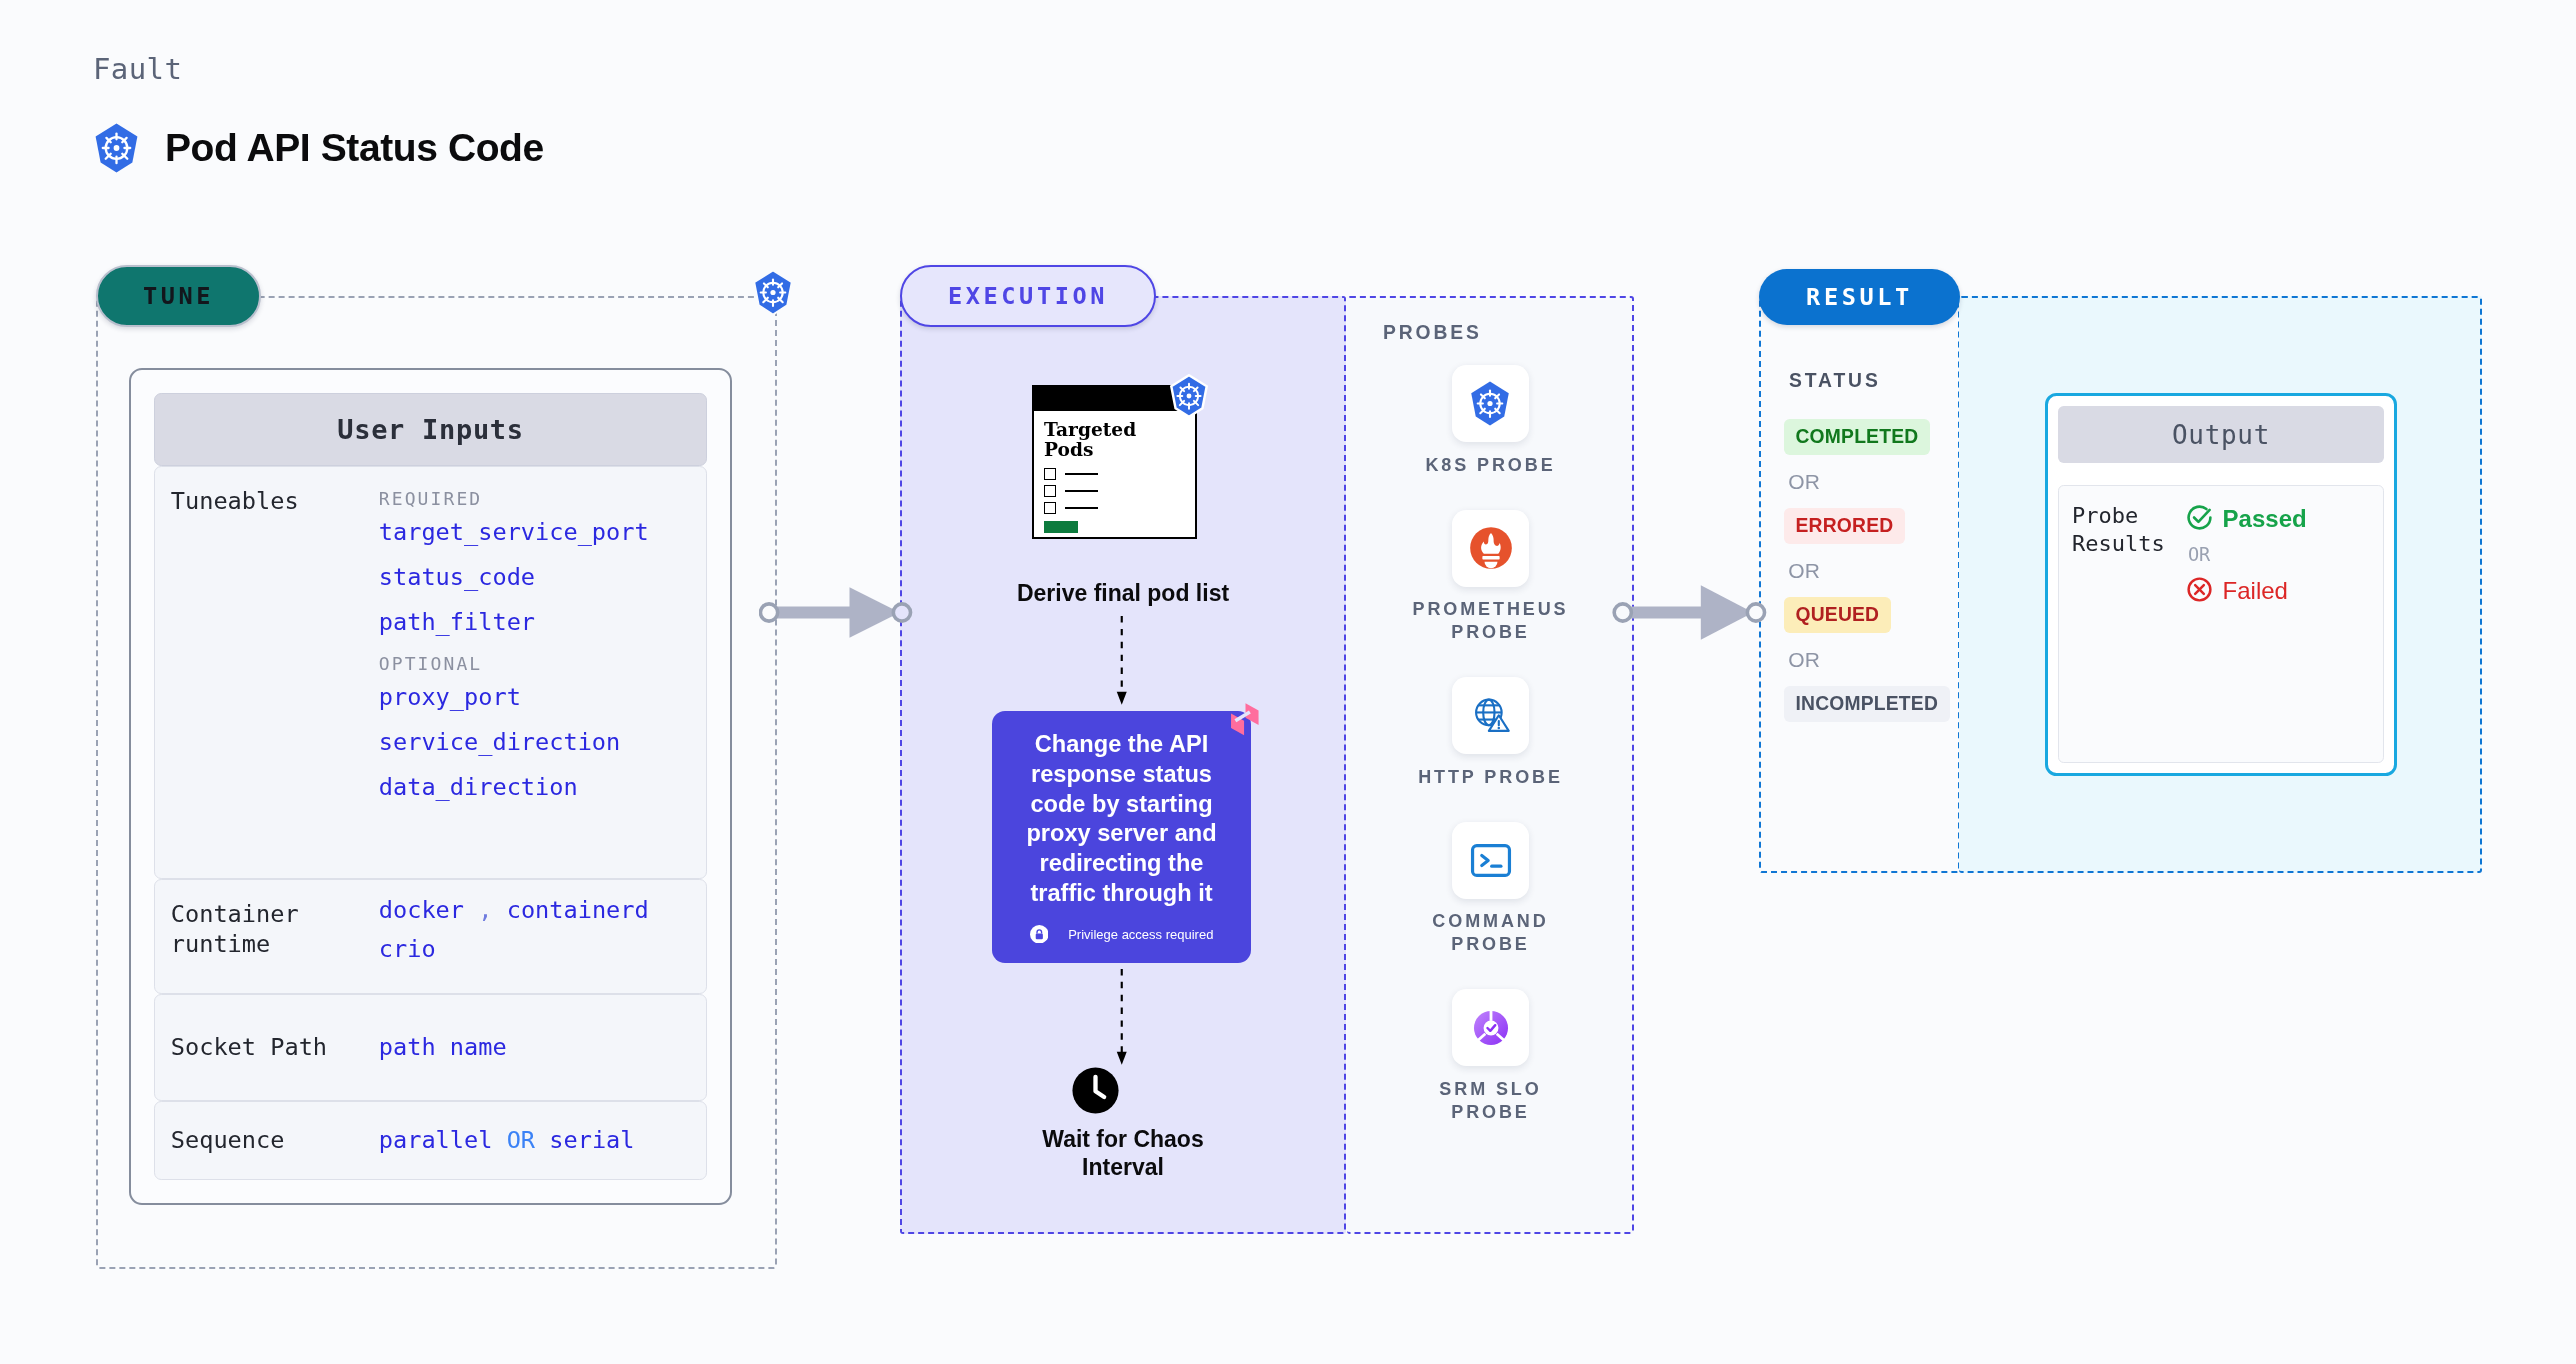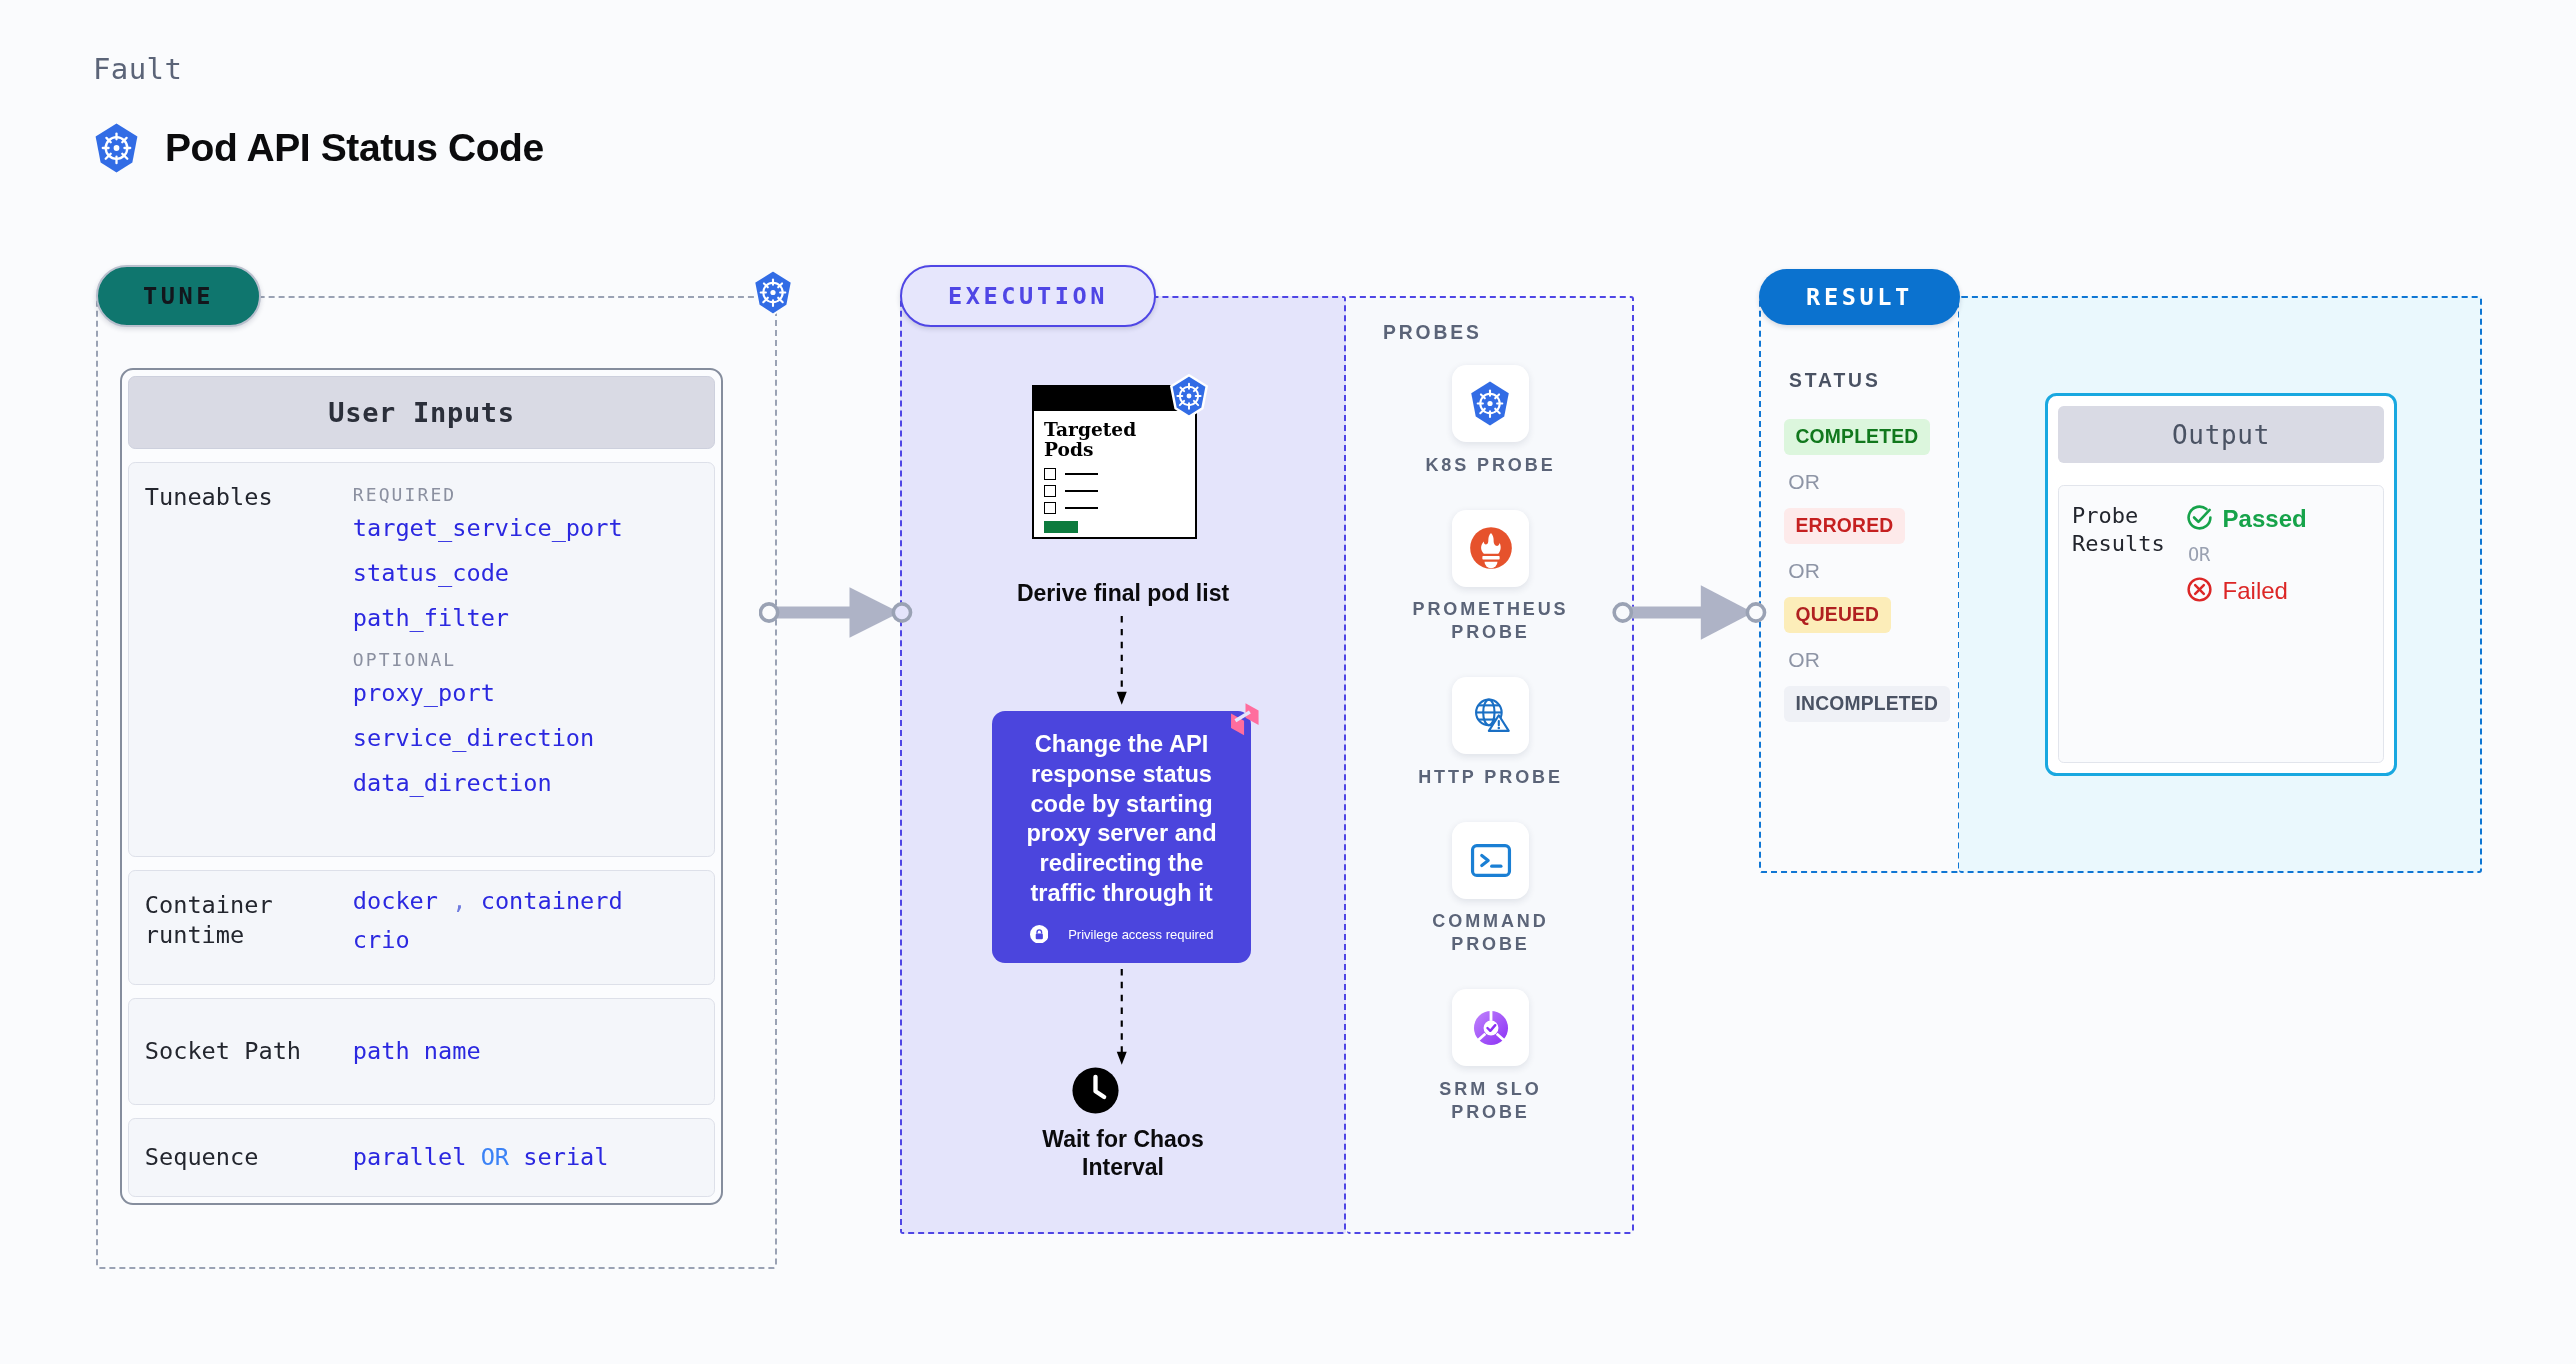--- a/index.html
+++ b/index.html
@@ -63,23 +63,23 @@
   .region-output {
     left:1959px; top:296px; width:523px; height:577px;
     border:2.9px dashed #0f76d4; border-left:none; background:#eaf8fd;
   }
 
   
   .k8s-badge-tune { position:absolute; left:751px; top:269px; z-index:16; }
 
   
   .ui-card {
-    position:absolute; left:120px; top:368px; width:603px; height:837px;
+    position:absolute; left:129px; top:368px; width:603px; height:837px;
     background:#fbfcfe; border:2.1px solid #858d9d; border-radius:13px;
-    padding:6px; display:flex; flex-direction:column; gap:13px;
+    padding:23px; display:flex; flex-direction:column; 
   }
   .ui-head {
     height:73px; background:#d9dae4; border:0.7px solid #cdd0dd; border-radius:7.2px;
     display:flex; align-items:center; justify-content:center;
     font-family:"DejaVu Sans Mono", monospace; font-weight:bold;
     font-size:27px; color:#2b2f3a; letter-spacing:0.7px;
   }
   .ui-row {
     background:#f4f6fa; border:0.7px solid #dde0e9; border-radius:7.2px;
     display:flex; padding:18.6px 15.8px;

